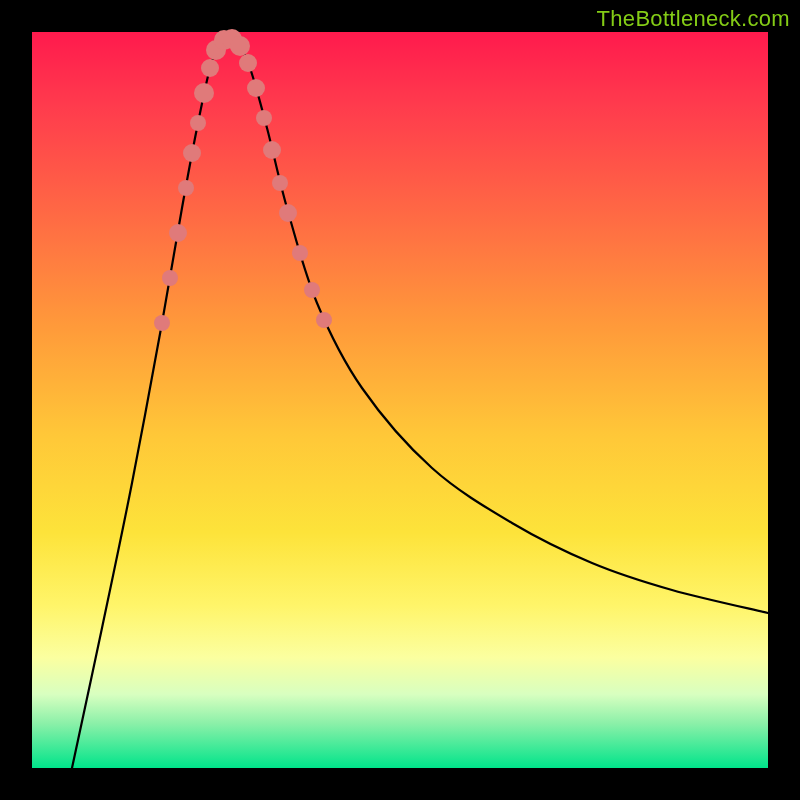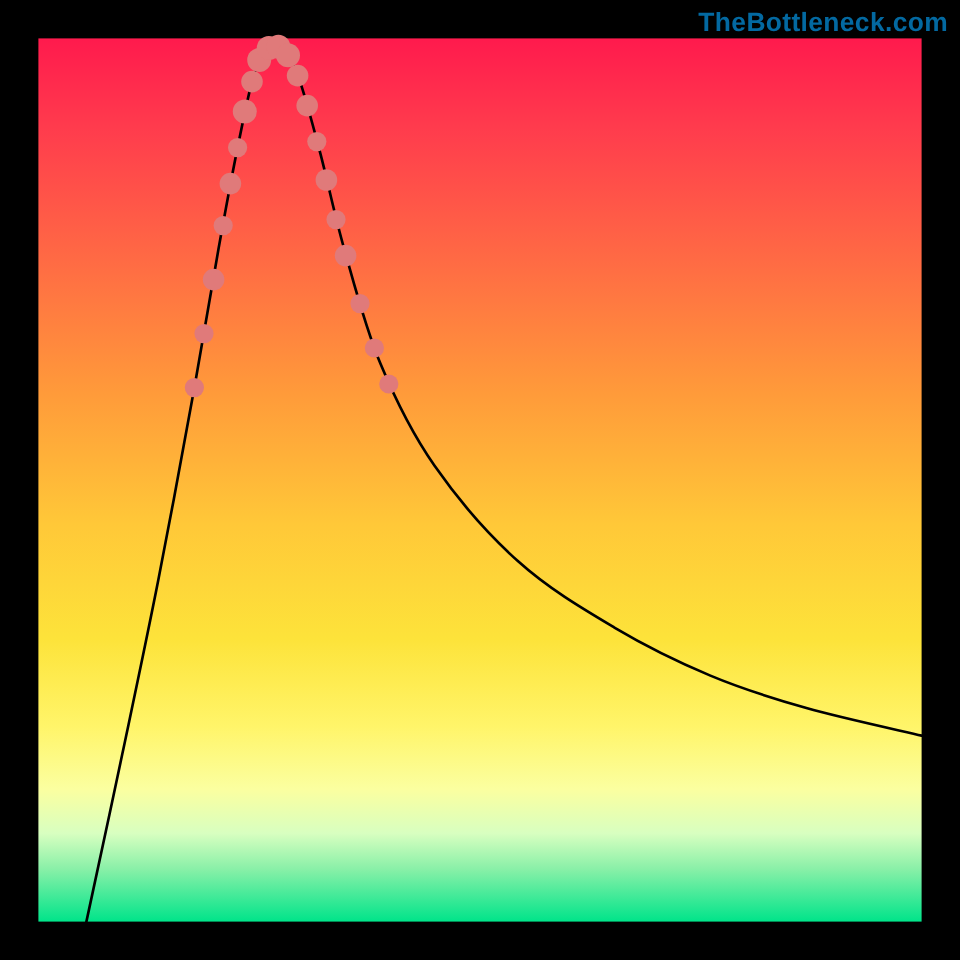--- a/index.html
+++ b/index.html
@@ -43,24 +43,24 @@
     left: 0;
     top: 0;
     width: 736px;
     height: 736px;
     overflow: visible;
   }
   .watermark {
     position: absolute;
     top: 6px;
     right: 10px;
-    color: #0369a1;
+    color: #84cc16;
     font-size: 22px;
     letter-spacing: 0.3px;
-    font-weight: 700;
+    font-weight: 400;
     user-select: none;
     text-align: center;
   }
 </style>
 </head>
 <body>
 
 <div class="frame">
   <div class="plot-area">
     <svg class="curve-svg" viewBox="0 0 736 736" preserveAspectRatio="none">

